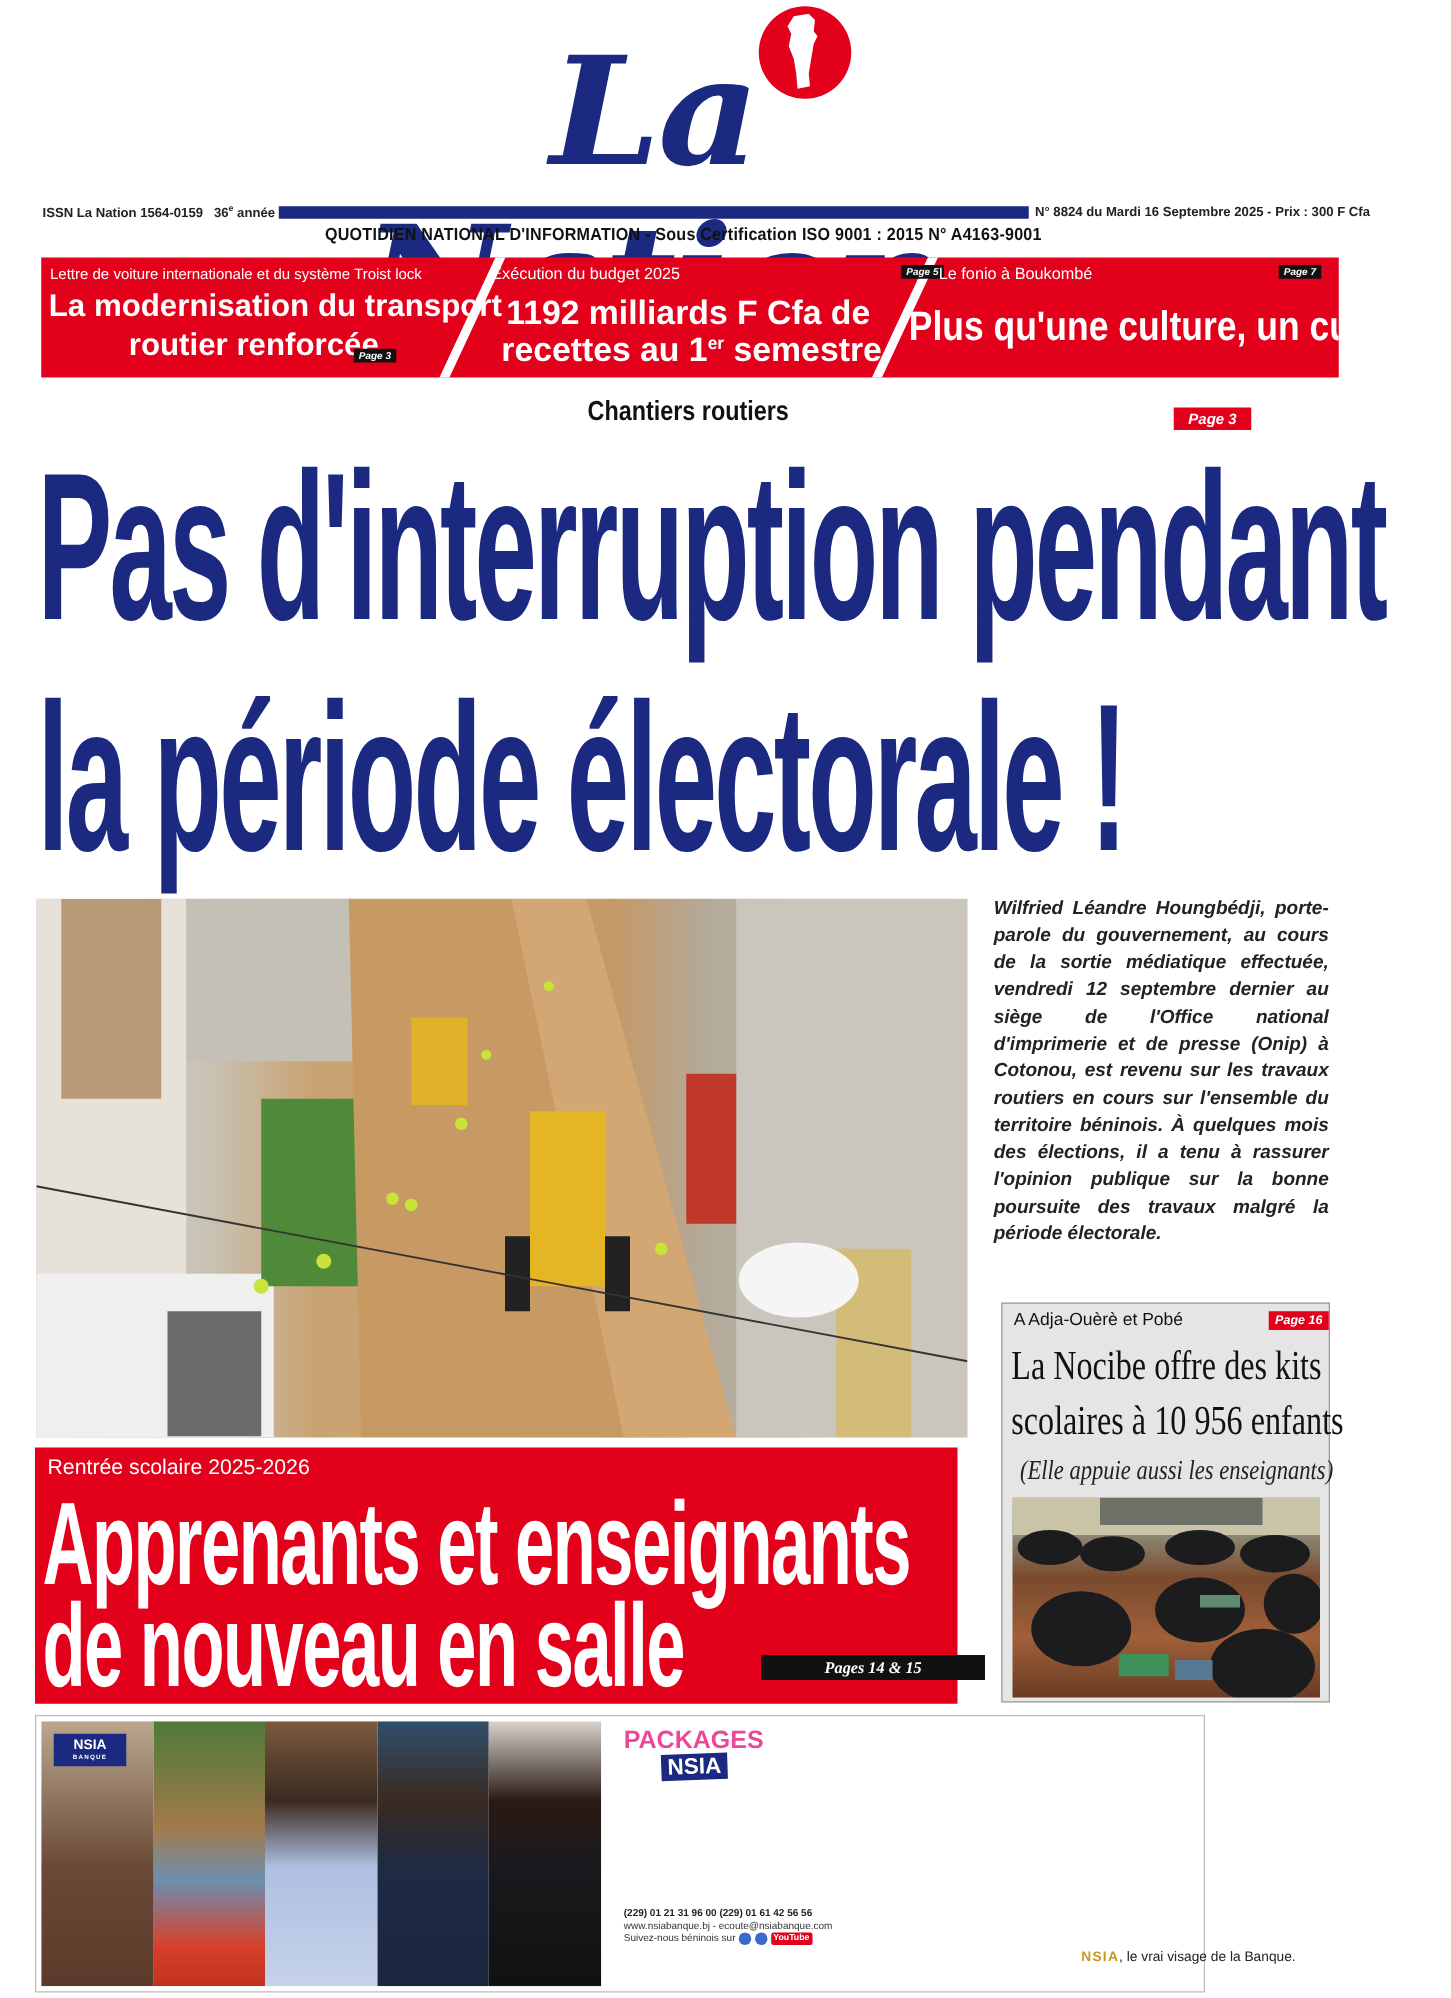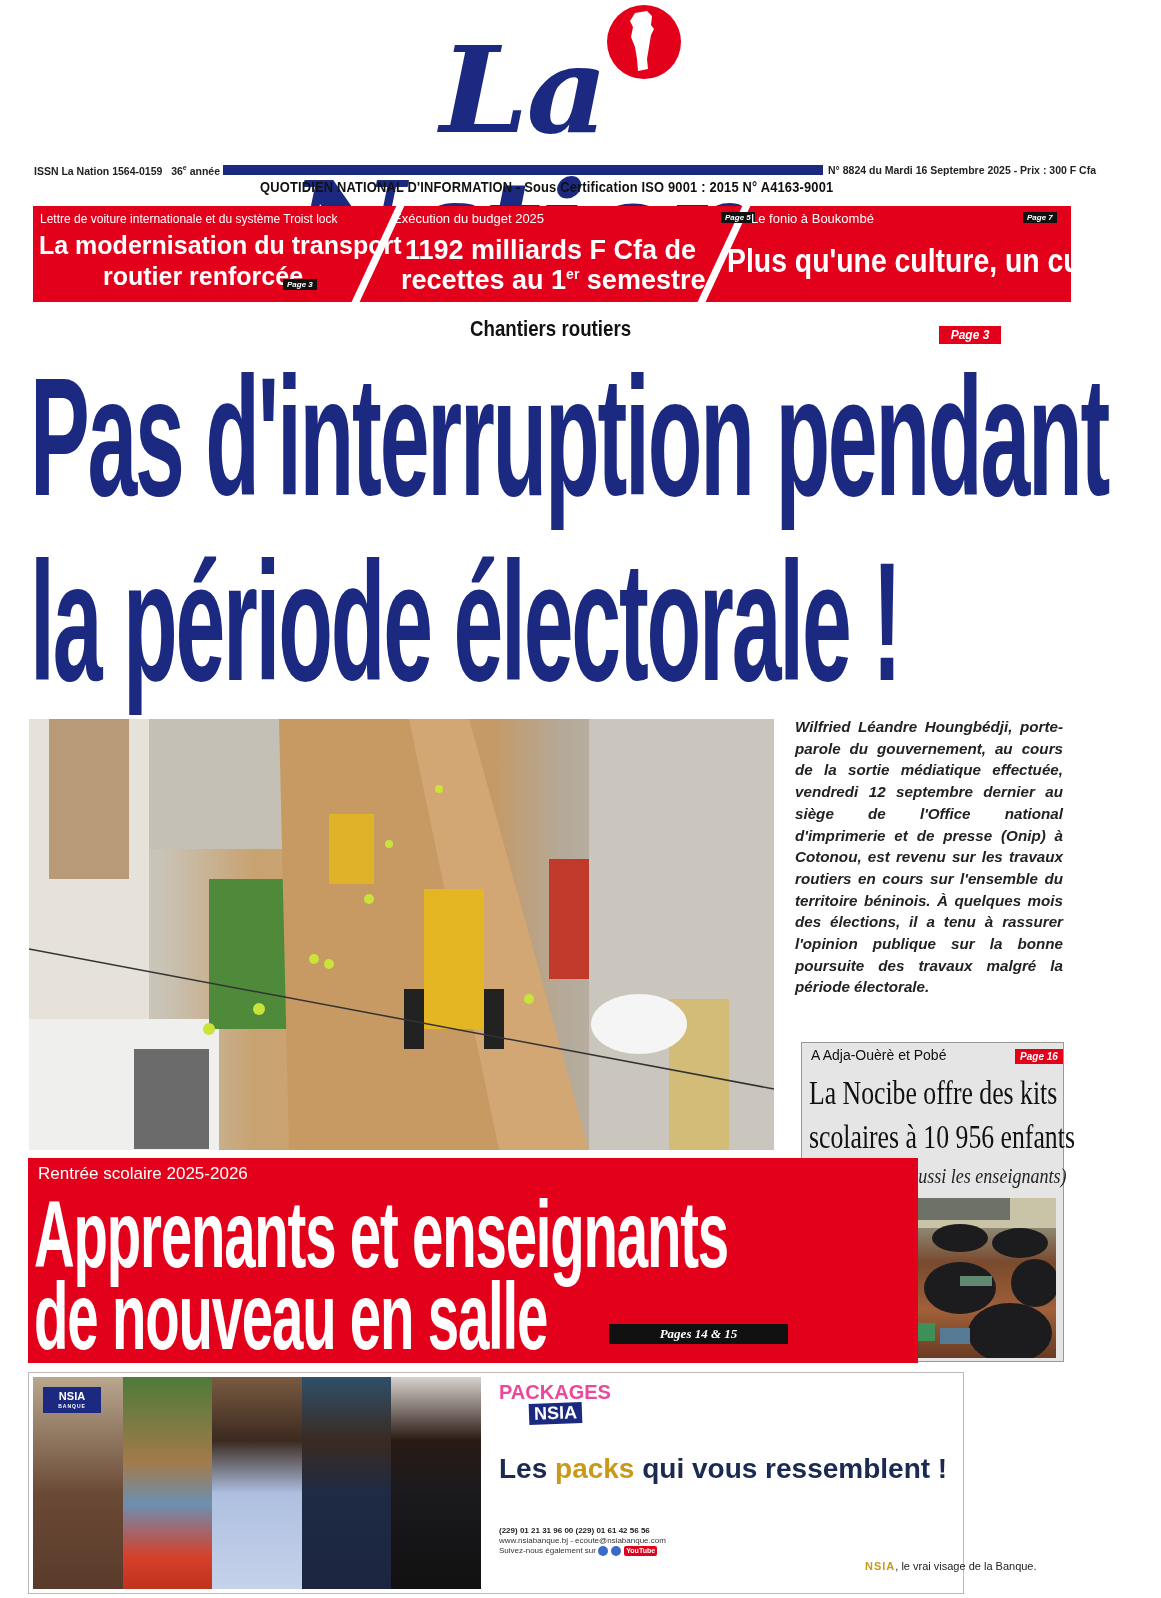--- a/index.html
+++ b/index.html
@@ -67,21 +67,21 @@
   #side-kicker { left: 9px; top: 4px; font-size: 14px; color: #111; white-space: nowrap; }
   #side-page-tag { left: 213px; top: 6px; width: 48px; height: 15px; font-size: 10px; line-height: 15px; }
   #side-title { left: 7px; top: 28px; width: 250px; font-family: "Liberation Serif", serif; font-size: 33px; line-height: 44px;
     color: #111; transform: scaleX(0.78); transform-origin: left top; white-space: nowrap; }
   #side-sub { left: 14px; top: 120px; width: 240px; font-family: "Liberation Serif", serif; font-style: italic; font-size: 22px;
     color: #222; transform: scaleX(0.82); transform-origin: left top; white-space: nowrap; }
   #side-photo { left: 8px; top: 155px; width: 246px; height: 160px; overflow: hidden;
     background: linear-gradient(180deg, #b7b39a 0%, #8e8a76 18%, #7a4a2e 40%, #a0603a 70%, #6a3b22 100%); }
 
   
-  #banner { left: 28px; top: 1158px; width: 890px; height: 205px; background: #e3001b; overflow: hidden; }
+  #banner { left: 28px; top: 1158px; width: 738px; height: 205px; background: #e3001b; overflow: hidden; }
   #banner-kicker { left: 10px; top: 6px; font-size: 17px; color: #fff; white-space: nowrap; }
   .banner-line { position: absolute; left: 6px; color: #fff; font-weight: bold; white-space: nowrap;
     font-family: "Liberation Sans Narrow", "Liberation Sans", sans-serif;
     font-size: 94px; line-height: 94px; letter-spacing: -2px; transform: scaleX(0.6); transform-origin: left top; }
   #banner-line-1 { top: 30px; }
   #banner-line-2 { top: 112px; }
   #banner-page-tag { left: 609px; top: 1324px; width: 179px; height: 20px; background: #111; color: #fff;
     font-size: 13px; font-weight: bold; font-style: italic; line-height: 20px; text-align: center; font-family: Liberation Serif, serif; }
 
   
@@ -235,28 +235,25 @@
       </div>
     </div>
     <div class="ad-photo" style="background:linear-gradient(180deg,#4f7a3a,#a27a4a 40%,#6d8fb0 60%,#d6402a 85%,#c0321e);"></div>
     <div class="ad-photo" style="background:linear-gradient(180deg,#7a5a40,#3b2a20 30%,#aebfe0 55%,#c6d2ea);"></div>
     <div class="ad-photo" style="background:linear-gradient(180deg,#2f4f6a,#3a2a22 30%,#1f2a44 55%,#1b2540);"></div>
     <div class="ad-photo" style="background:linear-gradient(180deg,#d8d2cc,#2a1a14 30%,#1a1a1e 55%,#111);"></div>
   </div>
 
   <div id="ad-packages" class="abs">PACKAGES</div>
   <div id="ad-nsia" class="abs">NSIA</div>
-  <div id="ad-slogan" class="abs">
-    <span>Les </span><span class="gold">packs</span><span> qui vous ressemblent !</span>
-  </div>
   <div id="ad-contact" class="abs">
     <div><b>(229) 01 21 31 96 00  (229) 01 61 42 56 56</b></div>
     <div>www.nsiabanque.bj - ecoute@nsiabanque.com</div>
     <div>
-      <span>Suivez-nous également sur</span>
+      <span>Suivez-nous béninois sur</span>
       <span id="ad-social">
         <span class="soc"></span>
         <span class="soc"></span>
         <span class="yt">YouTube</span>
       </span>
     </div>
   </div>
   <div id="ad-tag" class="abs">
     <span class="brand">NSIA</span><span>, le vrai visage de la Banque.</span>
   </div>

